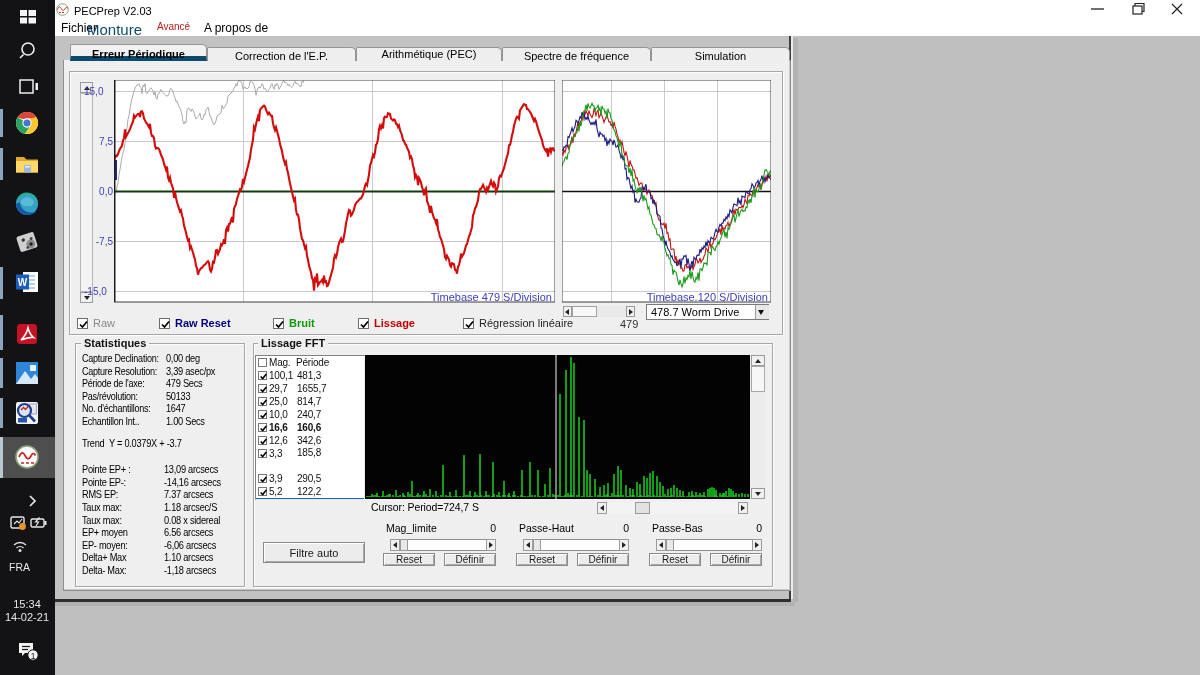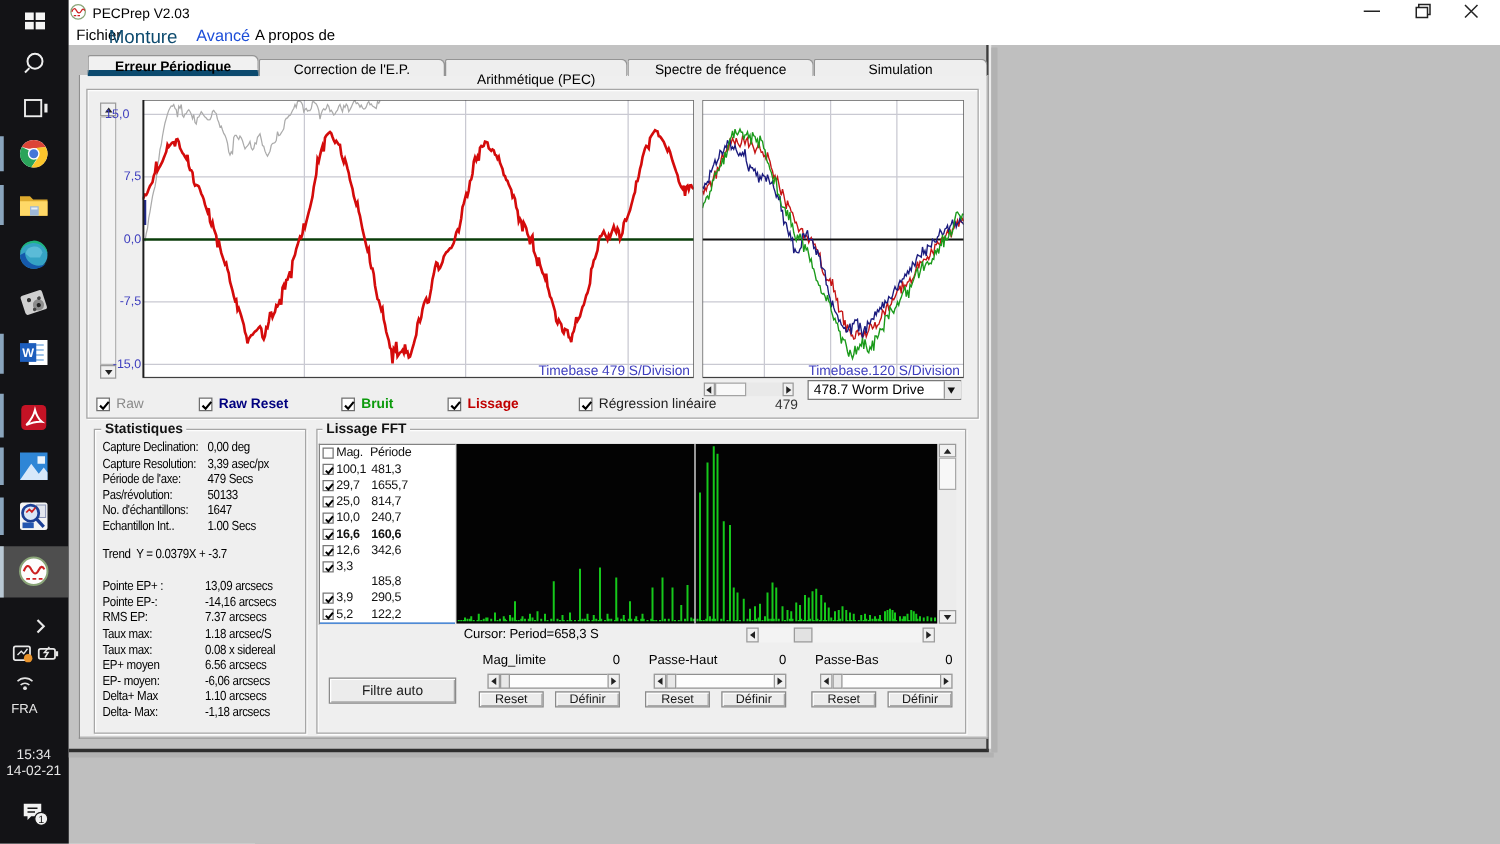--- a/index.html
+++ b/index.html
@@ -142,54 +142,54 @@
 
 <div class="ab" style="left:55px;top:0;width:1145px;height:36px;background:#fff"></div>
 <svg class="ab" style="left:56px;top:3px" width="13" height="13" viewBox="0 0 13 13">
  <circle cx="6.5" cy="6.5" r="5.8" fill="#fff" stroke="#8aa578" stroke-width="1"></circle>
  <path d="M1.5 6.5 C 2.5 3.5 4 3.2 5.2 5.5 C 6.4 7.8 7.8 8 9 5.8 C 10 4 11 3.8 11.8 5.5" fill="none" stroke="#c22" stroke-width="1"></path>
  <path d="M3 9.5 h2 M6 9.5 h2" stroke="#c22" stroke-width="0.9"></path>
 </svg>
 <div class="ab" style="left:74px;top:5px;font-size:11px;color:#000">PECPrep V2.03</div>
 <div class="ab" style="left:61px;top:21px;font-size:12px;color:#000">Fichier</div>
 <div class="ab" style="left:87px;top:21px;font-size:15px;color:#0c4a6e">Monture</div>
-<div class="ab" style="left:157px;top:21px;font-size:13px;color:#1d4ed8">Avancé</div>
+<div class="ab" style="left:157px;top:21px;font-size:10px;color:#b91c1c">Avancé</div>
 <div class="ab" style="left:204px;top:21px;font-size:12px;color:#000">A propos de</div>
 <svg class="ab" style="left:1085px;top:0" width="110" height="18" viewBox="0 0 110 18">
  <line x1="6" y1="9" x2="19" y2="9" stroke="#222" stroke-width="1.3"></line>
  <rect x="48" y="6" width="9" height="8" fill="none" stroke="#222" stroke-width="1.2"></rect>
  <path d="M50 6 V3.5 H59 V11.5 H57" fill="none" stroke="#222" stroke-width="1.2"></path>
  <path d="M87 4 L97 14 M97 4 L87 14" stroke="#222" stroke-width="1.2"></path>
 </svg>
 
 <div class="ab" style="left:55px;top:36px;width:734px;height:563px;background:#c2c2c2;border-right:2px solid #3c3c3c;border-bottom:3px solid #2e2e2e"></div>
 <div class="ab" style="left:791px;top:36px;width:2px;height:563px;background:#ebebeb"></div>
 <div class="ab" style="left:793px;top:38px;width:5px;height:564px;background:#b2b2b2"></div>
 <div class="ab" style="left:55px;top:602px;width:740px;height:4px;background:#b2b2b2"></div>
 
 <div class="ab" style="left:63px;top:60px;width:728px;height:531px;background:#efefef;border:1px solid #8f8f8f;border-top:none;box-sizing:border-box;box-shadow:inset -1px -1px 0 #c9c9c9"></div>
 <div class="tab" style="left:70px;top:44px;width:137px;height:17px;background:#f1f1f1;font-weight:bold;padding-top:3px;z-index:3;border-bottom:5px solid #0c4a6e">Erreur Périodique</div>
 <div class="tab" style="left:207px;top:47px;width:149px;height:14px;padding-top:2px">Correction de l'E.P.</div>
-<div class="tab" style="left:356px;top:47px;width:146px;height:14px;padding-top:10px">Arithmétique (PEC)</div>
+<div class="tab" style="left:356px;top:47px;width:146px;height:14px;padding-top:0">Arithmétique (PEC)</div>
 <div class="tab" style="left:502px;top:47px;width:149px;height:14px;padding-top:2px">Spectre de fréquence</div>
 <div class="tab" style="left:651px;top:47px;width:139px;height:14px;padding-top:2px">Simulation</div>
 
 <div class="ab et" style="left:69px;top:71px;width:712px;height:262px"></div>
 
 <div class="sbb" style="left:80px;top:82px;width:13px;height:11px"></div>
 <div class="tri" style="left:84px;top:86px;border-left:3px solid transparent;border-right:3px solid transparent;border-bottom:4px solid #222"></div>
 <div class="sbb" style="left:80px;top:292px;width:13px;height:11px"></div>
 <div class="tri" style="left:84px;top:296px;border-left:3px solid transparent;border-right:3px solid transparent;border-top:4px solid #222"></div>
 <div class="ab" style="left:80px;top:93px;width:13px;height:199px;background:#f3f3f3;border:1px solid #b5b5b5;box-sizing:border-box"></div>
 
 <div class="ab blue" style="left:84px;top:86px;width:29px;font-size:10px">15,0</div>
 <div class="ab blue" style="left:84px;top:136px;width:29px;text-align:right;font-size:10px">7,5</div>
 <div class="ab blue" style="left:84px;top:186px;width:29px;text-align:right;font-size:10px">0,0</div>
 <div class="ab blue" style="left:84px;top:236px;width:29px;text-align:right;font-size:10px">-7,5</div>
-<div class="ab blue" style="left:84px;top:286px;width:29px;text-align:right;font-size:10px">-15,0</div>
+<div class="ab blue" style="left:84px;top:286px;width:29px;font-size:10px">-15,0</div>
 
 <svg class="ab" style="left:114px;top:80px" width="441" height="223" viewBox="114 80 441 223">
  <rect x="114" y="80" width="441" height="222" fill="#fff"></rect>
  <g stroke="#c9c9d2" stroke-width="1">
   <line x1="114" y1="91.5" x2="555" y2="91.5"></line>
   <line x1="114" y1="141.5" x2="555" y2="141.5"></line>
   <line x1="114" y1="241.5" x2="555" y2="241.5"></line>
   <line x1="114" y1="291.5" x2="555" y2="291.5"></line>
   <line x1="243.5" y1="80" x2="243.5" y2="302"></line>
   <line x1="372.5" y1="80" x2="372.5" y2="302"></line>
@@ -345,21 +345,21 @@
         <span style="position:absolute;left:13px;top:1px">12,6</span>
         <span style="position:absolute;left:41px;top:1px">342,6</span>
       </div>
 <div style="position:relative;height:13px;">
         <span style="position:absolute;left:2px;top:2px;width:9px;height:9px;border:1px solid #777;background:#fff;box-sizing:border-box">
           <svg width="9" height="9" viewBox="0 0 11 11" style="position:absolute;left:0;top:0">
             <path d="M2 5.5 L4.5 8 L9 2.5" stroke="#000" stroke-width="1.9" fill="none"></path>
           </svg>
         </span>
         <span style="position:absolute;left:13px;top:1px">3,3</span>
-        <span style="position:absolute;left:41px;top:13px">185,8</span>
+        <span style="position:absolute;left:41px;top:0">185,8</span>
       </div>
 <div style="position:relative;height:13px;margin-top:12px;">
         <span style="position:absolute;left:2px;top:2px;width:9px;height:9px;border:1px solid #777;background:#fff;box-sizing:border-box">
           <svg width="9" height="9" viewBox="0 0 11 11" style="position:absolute;left:0;top:0">
             <path d="M2 5.5 L4.5 8 L9 2.5" stroke="#000" stroke-width="1.9" fill="none"></path>
           </svg>
         </span>
         <span style="position:absolute;left:13px;top:1px">3,9</span>
         <span style="position:absolute;left:41px;top:1px">290,5</span>
       </div>
@@ -389,21 +389,21 @@
  <line x1="556" y1="355" x2="556" y2="499" stroke="#f4f4f4" stroke-width="1"></line>
 </svg>
 
 <div class="sbb" style="left:751px;top:355px;width:14px;height:11px"></div>
 <div class="tri" style="left:755px;top:359px;border-left:3px solid transparent;border-right:3px solid transparent;border-bottom:4px solid #222"></div>
 <div class="sbb" style="left:751px;top:488px;width:14px;height:11px"></div>
 <div class="tri" style="left:755px;top:492px;border-left:3px solid transparent;border-right:3px solid transparent;border-top:4px solid #222"></div>
 <div class="ab" style="left:751px;top:366px;width:14px;height:122px;background:#ececec"></div>
 <div class="ab" style="left:751px;top:366px;width:14px;height:26px;background:#f7f7f7;border:1px solid #a8a8a8;box-sizing:border-box"></div>
 
-<div class="ab" style="left:371px;top:501px;color:#000;font-size:10.5px;letter-spacing:-0.1px">Cursor: Period=658,3 S</div>
+<div class="ab" style="left:371px;top:501px;color:#000;font-size:10.5px;letter-spacing:-0.1px">Cursor: Period=724,7 S</div>
 
 <div class="ab" style="left:597px;top:502px;width:151px;height:12px;background:#f3f3f3"></div>
 <div class="sbb" style="left:597px;top:502px;width:10px;height:12px"></div>
 <div class="tri" style="left:600px;top:505px;border-top:3px solid transparent;border-bottom:3px solid transparent;border-right:4px solid #222"></div>
 <div class="sbb" style="left:738px;top:502px;width:10px;height:12px"></div>
 <div class="tri" style="left:741px;top:505px;border-top:3px solid transparent;border-bottom:3px solid transparent;border-left:4px solid #222"></div>
 <div class="ab" style="left:635px;top:502px;width:15px;height:12px;background:#e2e2e2;border:1px solid #9b9b9b;box-sizing:border-box"></div>
 
 <div class="btn" style="left:263px;top:542px;width:102px;height:21px;font-size:11px;padding-top:4px">Filtre auto</div>
 

